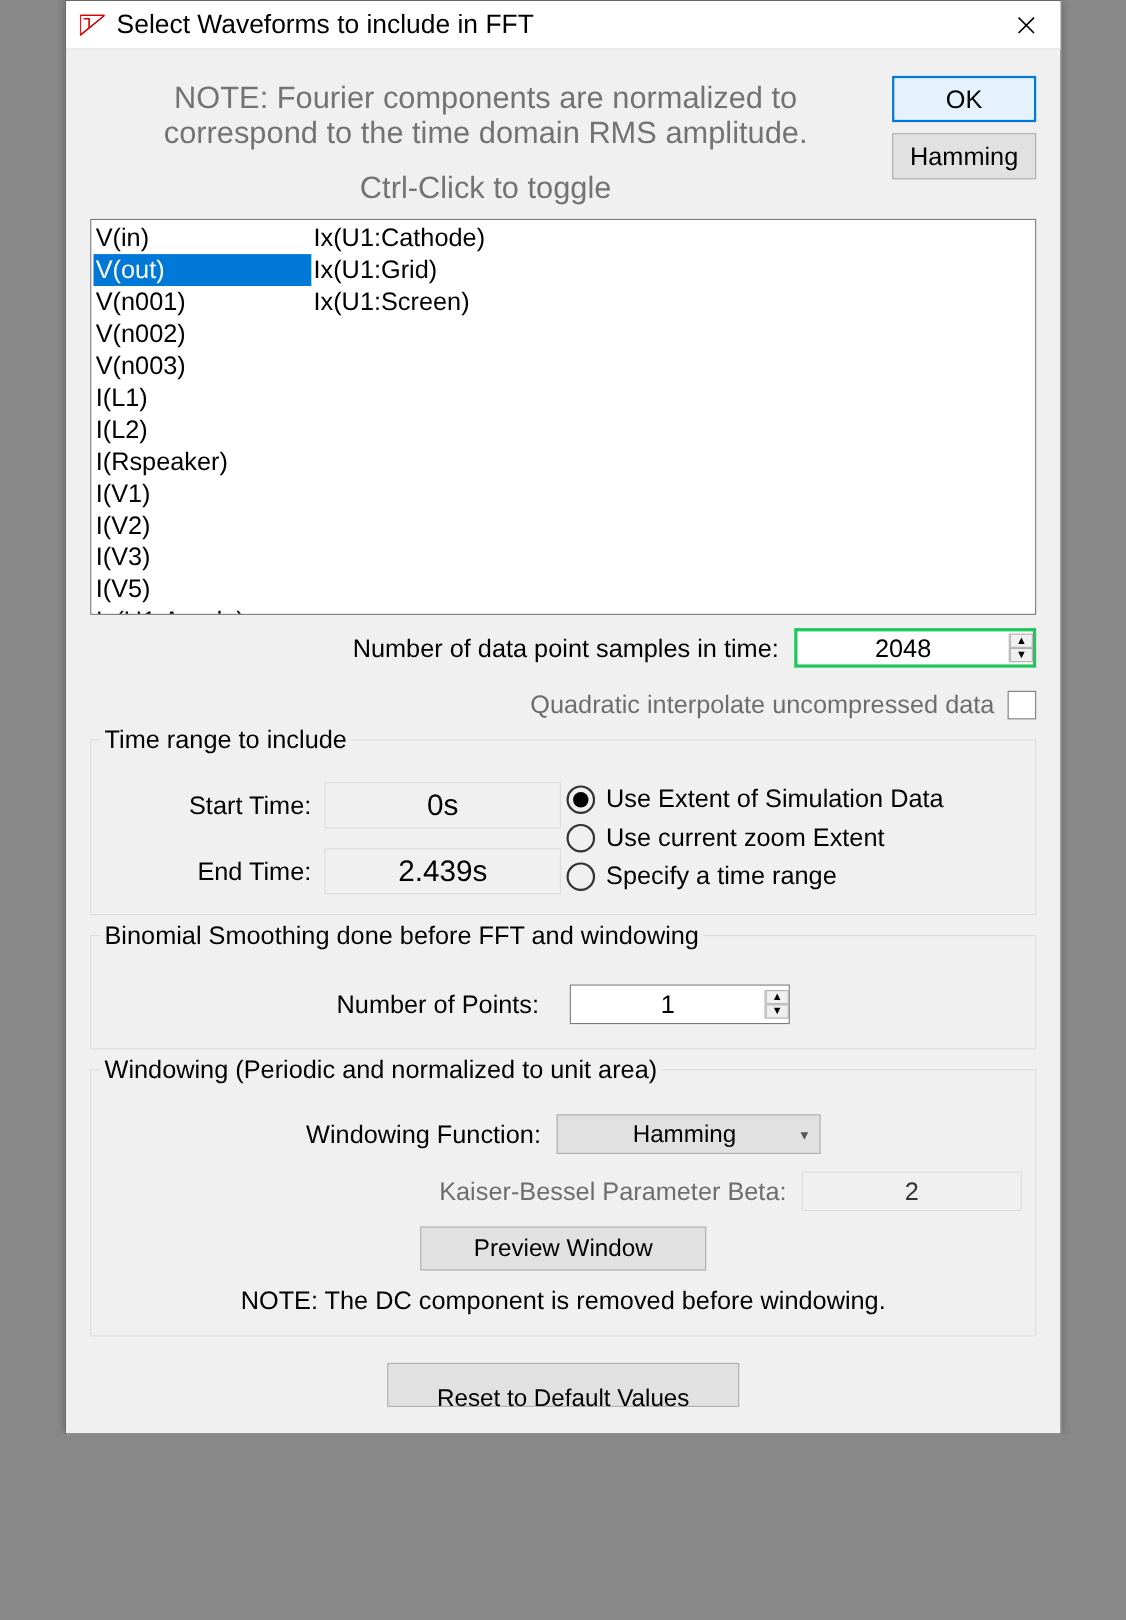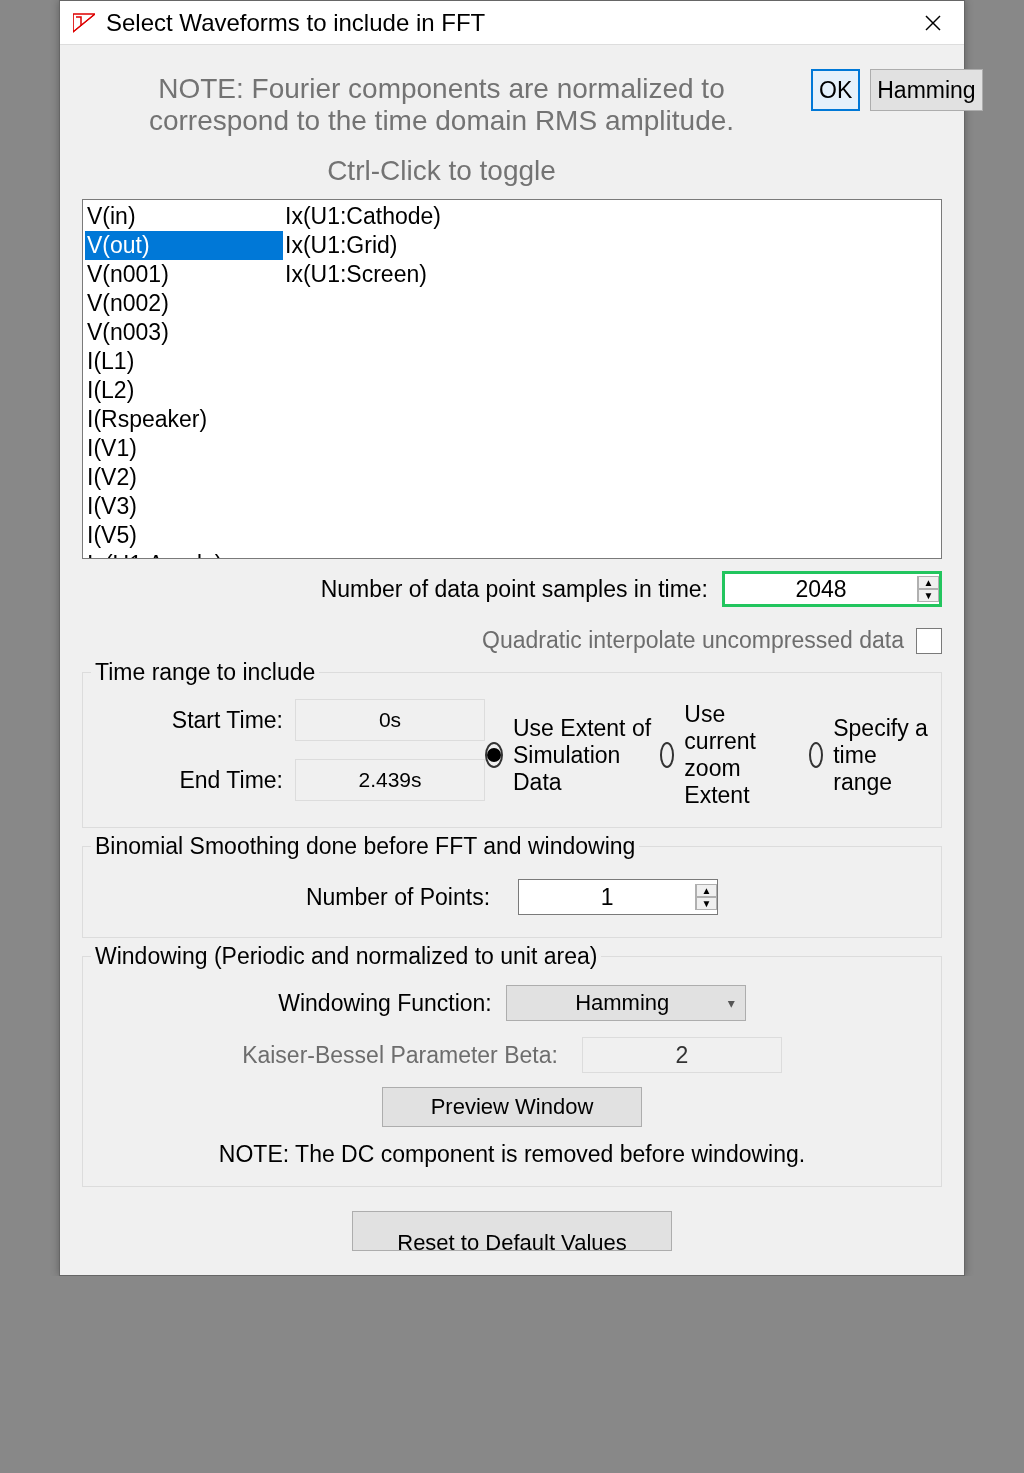--- a/index.html
+++ b/index.html
@@ -23,21 +23,21 @@
     height: 44px;
     padding: 0 8px 0 12px;
   }
   .title-icon { width: 24px; height: 24px; margin-right: 10px; display:flex; align-items:center; justify-content:center;}
   .title-text { font-size: 24px; color:#000; }
   .spacer { flex: 1; }
   .close-btn { width: 46px; height: 44px; display:flex; align-items:center; justify-content:center; font-size: 22px; color:#000; cursor:pointer;}
   .content { padding: 16px 22px 24px 22px; }
   .top-area { display:flex; align-items:flex-start; }
   .top-note-block { flex:1; text-align:center; font-size:28px; color:#737373; padding-top:12px; padding-right:10px;}
-  .side-buttons { width: 131px; display:flex; flex-direction:row; gap:10px; padding-top:8px;}
+  .side-buttons { width: 131px; display:flex; flex-direction:column; gap:10px; padding-top:8px;}
   .btn {
     height: 42px;
     font-size: 23px;
     background:#e1e1e1;
     border:1px solid #adadad;
     cursor:pointer;
   }
   .btn.focused { border:2px solid #0078d7; background:#e5f1fb;}
   .listbox {
     margin-top: 12px;
@@ -62,32 +62,32 @@
   .numbox.focused { border:3px solid #22c55e;}
   .numbox .value { flex:1; text-align:center; }
   .spin {
     width: 22px; display:flex; flex-direction:column; border-left:1px solid #b0b0b0;
   }
   .spin div { flex:1; display:flex; align-items:center; justify-content:center; font-size:10px; border:1px solid #b0b0b0; background:#f0f0f0; cursor:pointer;}
   .chk {
     width: 26px; height: 26px; border:1px solid #7a7a7a; background:#fff; display:inline-block;
   }
   .fieldset {
-    border:1px solid #dcdcdc; margin-top:18px; padding: 6px 12px 18px 12px; position:relative;
+    border:1px solid #dcdcdc; margin-top:18px; padding: 18px 12px 18px 12px; position:relative;
   }
   .fieldset .legend {
     position:absolute; top:-14px; left:8px; background:#f0f0f0; padding:0 4px;
     font-size:23px;
   }
   .time-grid { display:flex; align-items:flex-start; margin-top:20px;}
   .time-left { width: 420px;}
   .time-row { display:flex; align-items:center; margin-bottom:18px;}
   .time-row .tlabel { width:200px; text-align:right; font-size:23px; padding-right:12px;}
-  .readonly-box { width:190px; height:42px; background:#f0f0f0; border:1px solid #dcdcdc; text-align:center; font-size:21px; display:flex; align-items:center; justify-content:center;}
-  .radio-col { display:flex; flex-direction:row; gap:8px; padding-top:2px;}
+  .readonly-box { width:215px; height:42px; background:#f0f0f0; border:1px solid #dcdcdc; text-align:center; font-size:27px; display:flex; align-items:center; justify-content:center;}
+  .radio-col { display:flex; flex-direction:column; gap:8px; padding-top:2px;}
   .radio-row { display:flex; align-items:center; font-size:23px;}
   .radio { width:26px; height:26px; border:2px solid #333; border-radius:50%; margin-right:10px; display:flex; align-items:center; justify-content:center;}
   .radio .dot { width:14px; height:14px; background:#000; border-radius:50%;}
   .selectbox {
     width: 240px; height:36px; border:1px solid #adadad; background:#e1e1e1;
     display:flex; align-items:center; padding:0 10px; font-size:22px; position:relative;
   }
   .selectbox .sval { flex:1; text-align:center;}
   .chev { font-size:14px; color:#555;}
   .center { text-align:center;}
@@ -219,21 +219,21 @@
 
     <div class="fieldset">
       <div class="legend">Windowing  (Periodic and normalized to unit area)</div>
       <div class="row" style="justify-content:center; gap:14px; margin-top:22px;">
         <div class="label">Windowing Function:</div>
         <div class="selectbox">
           <div class="sval">Hamming</div>
           <div class="chev">▾</div>
         </div>
       </div>
-      <div class="row" style="justify-content:center; gap:24px; margin-top:16px;">
+      <div class="row" style="justify-content:flex-end; gap:14px; margin-top:16px;">
         <div class="label disabled">Kaiser-Bessel Parameter Beta:</div>
         <div class="disabled-box" style="width:200px; height:36px; display:flex; align-items:center; justify-content:center;">2</div>
       </div>
       <button class="big-btn" style="width:260px; padding:0;">Preview Window</button>
       <div class="center" style="font-size:23px; margin-top:14px;">NOTE:  The DC component is removed before windowing.</div>
     </div>
 
     <button class="big-btn" style="width:320px; margin-top:24px; padding:18px;">Reset to Default Values</button>
   </div>
 </div>

